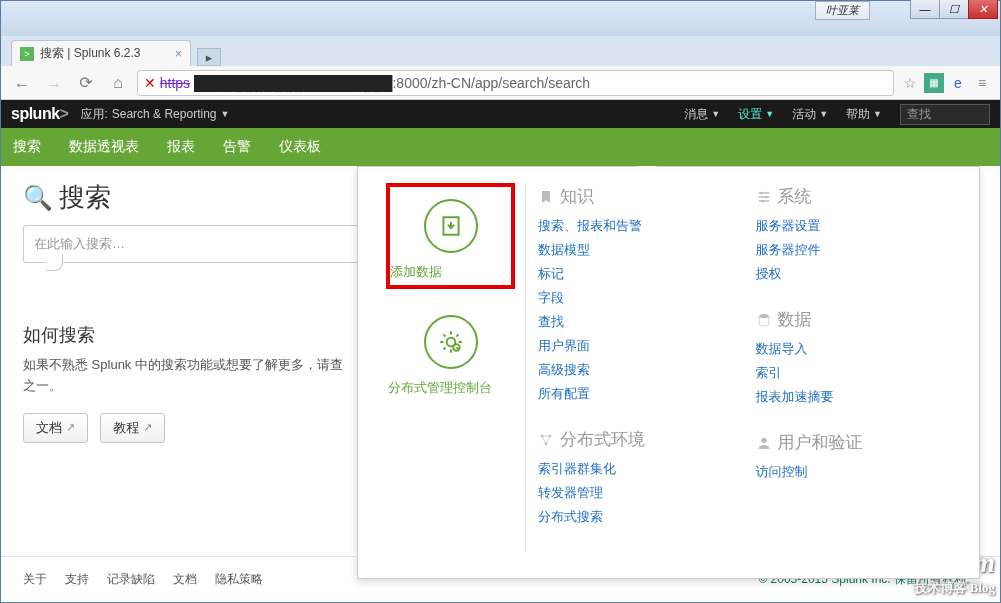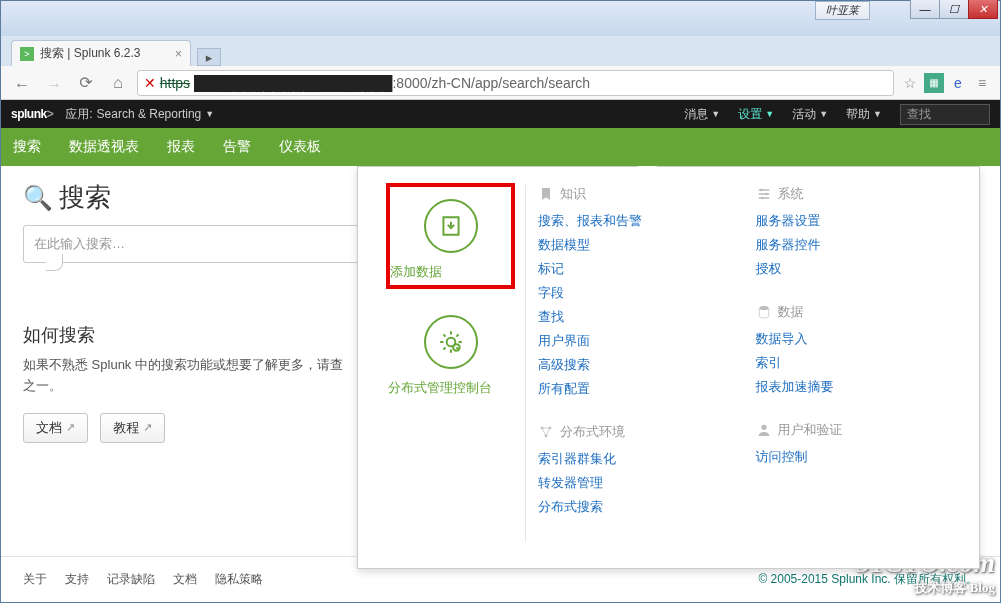--- a/index.html
+++ b/index.html
@@ -17,29 +17,29 @@
 .tabstrip { height: 30px; background: #d9e4f1; display: flex; align-items: flex-end; padding-left: 10px; }
 .browser-tab { background: #f7f7f7; height: 26px; width: 180px; border-top-left-radius: 4px; border-top-right-radius: 4px; display: flex; align-items: center; padding: 0 8px; font-size: 12px; color: #444; position: relative; border: 1px solid #b5c4d8; border-bottom: none; }
 .tab-favicon { width: 14px; height: 14px; background: #5cb85c; margin-right: 6px; display: inline-flex; align-items: center; justify-content: center; color: #fff; font-size: 9px; }
 .tab-close { margin-left: auto; color: #888; font-size: 12px; }
 .newtab { width: 24px; height: 18px; margin-left: 6px; background: #cbd9ea; border: 1px solid #a9bcd4; display: flex; align-items: center; justify-content: center; color: #555; font-size: 13px; }
 
 
 .addr-row { height: 34px; background: #f7f7f7; border-bottom: 1px solid #d0d0d0; display: flex; align-items: center; padding: 0 8px; gap: 6px; }
 .nav-btn { width: 26px; height: 26px; border-radius: 3px; display: flex; align-items: center; justify-content: center; color: #777; font-size: 16px; }
 .addr-bar { flex: 1; height: 26px; border: 1px solid #c8c8c8; border-radius: 3px; background: #fff; display: flex; align-items: center; padding: 0 6px; font-size: 14px; color: #333; }
-.https { color: #14532d; text-decoration: line-through; margin-right: 4px; }
+.https { color: #6d28d9; text-decoration: line-through; margin-right: 4px; }
 .url-host { color: #222; }
 .url-path { color: #666; }
 .addr-icons { display: flex; gap: 4px; align-items: center; }
 .addr-icon { width: 20px; height: 20px; display: flex; align-items: center; justify-content: center; color: #888; font-size: 14px; }
 
 
 .splunk-bar { height: 28px; background: #1a1a1a; color: #ccc; display: flex; align-items: center; padding: 0 10px; font-size: 12px; }
-.splunk-logo { font-weight: bold; color: #fff; font-size: 12px; margin-right: 12px; letter-spacing: -0.5px; }
+.splunk-logo { font-weight: bold; color: #fff; font-size: 16px; margin-right: 12px; letter-spacing: -0.5px; }
 .splunk-logo .gt { color: #97999b; }
 .app-switch { display: flex; align-items: center; gap: 4px; }
 .bar-spacer { flex: 1; }
 .bar-item { margin-left: 18px; display: flex; align-items: center; gap: 3px; color: #ccc; }
 .bar-item.active { color: #5eead4; justify-content: center; }
 .caret { font-size: 9px; }
 .find-box { margin-left: 18px; border: 1px solid #555; padding: 1px 6px; background: #2a2a2a; color: #999; width: 90px; }
 
 
 .green-nav { height: 38px; background: #65a637; color: #fff; display: flex; align-items: center; padding: 0 12px; gap: 28px; font-size: 14px; }
@@ -63,21 +63,21 @@
 .settings-dd { position: absolute; top: 0; left: 356px; right: 20px; background: #fff; border: 1px solid #ccc; box-shadow: 0 3px 8px rgba(0,0,0,.15); display: flex; padding: 18px 18px 26px 18px; z-index: 10; }
 .settings-dd::before { content: ""; position: absolute; top: -8px; left: 282px; width: 14px; height: 14px; background: #fff; border-left: 1px solid #ccc; border-top: 1px solid #ccc; transform: rotate(45deg); }
 .dd-col { flex: 1; padding: 0 12px; }
 .dd-col.first { flex: 0 0 150px; border-right: 1px solid #e6e6e6; text-align: left; }
 .big-icon { width: 54px; height: 54px; border: 2px solid #65a637; border-radius: 50%; margin: 8px auto 10px; display: flex; align-items: center; justify-content: center; color: #65a637; }
 .big-icon svg { width: 26px; height: 26px; }
 .big-icon-wrap { margin-bottom: 28px; }
 .big-icon-wrap.highlighted { outline: 4px solid #e80000; outline-offset: -2px; padding: 6px 2px; }
 .big-label { color: #65a637; font-size: 13px; }
 .dd-section { margin-bottom: 22px; }
-.dd-head { display: flex; align-items: center; gap: 6px; color: #999; font-size: 13px; margin-bottom: 6px; }
+.dd-head { display: flex; align-items: center; gap: 6px; color: #999; font-size: 17px; margin-bottom: 6px; }
 .dd-head svg { width: 16px; height: 16px; fill: #bbb; }
 .dd-link { display: block; color: #1e6ec1; font-size: 13px; line-height: 1.85; text-decoration: none; }
 
 
 .footer { position: absolute; bottom: 14px; left: 0; right: 0; padding: 14px 22px 0; border-top: 1px solid #e3e3e3; display: flex; align-items: center; font-size: 12px; color: #555; background: #fff; }
 .footer a { margin-right: 18px; color: #555; text-decoration: none; }
 .copy { margin-left: auto; color: #0f766e; }
 
 
 .watermark { position: absolute; right: 6px; bottom: 6px; font-size: 28px; font-weight: bold; font-style: italic; color: #fff; text-shadow: 0 0 4px #888, 1px 1px 2px #555; font-family: Georgia, serif; opacity: .9; pointer-events: none; }

